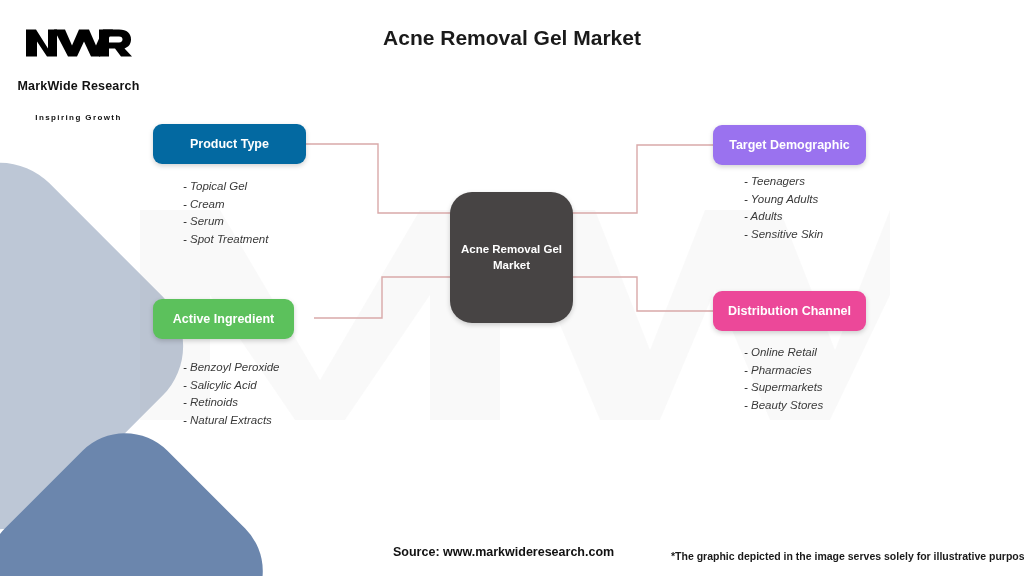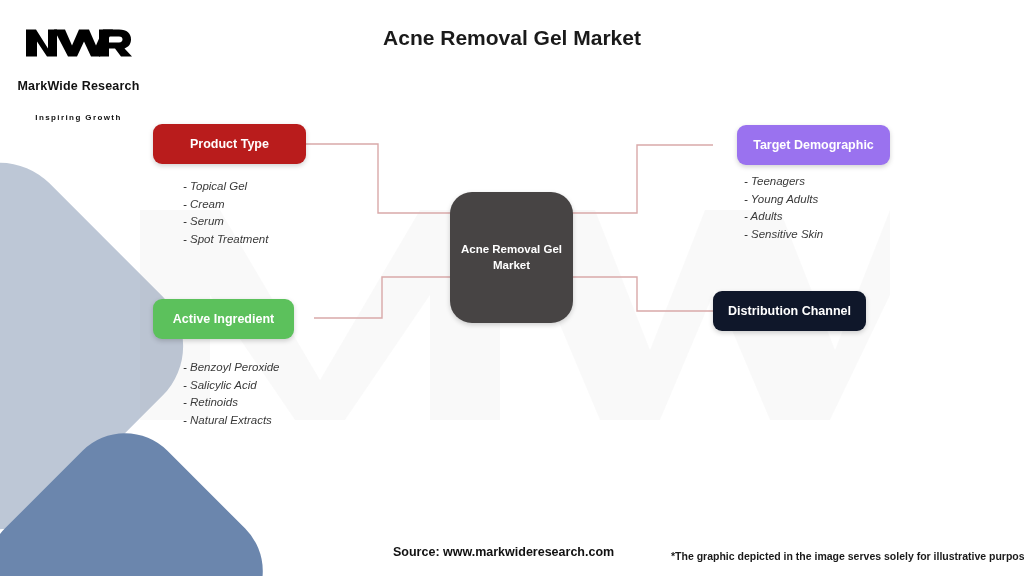--- a/index.html
+++ b/index.html
@@ -119,21 +119,21 @@
     top: 192px;
     width: 123px;
     height: 131px;
     background: #474444;
     border-radius: 22px;
     font-size: 11.5px;
     padding: 0 10px;
     box-sizing: border-box;
   }
   .node-product   { left: 153px; top: 124px; width: 153px; height: 40px; background: #e8605e; }
-  .node-target    { left: 737px; top: 125px; width: 153px; height: 40px; background: #9a72ef; }
+  .node-target    { left: 713px; top: 125px; width: 153px; height: 40px; background: #9a72ef; }
   .node-active    { left: 153px; top: 299px; width: 141px; height: 40px; background: #5cc15c; }
   .node-channel   { left: 713px; top: 291px; width: 153px; height: 40px; background: #f0d238; }
 
   
   .item-list {
     position: absolute;
     font-size: 11.5px;
     color: #3a3a3a;
     line-height: 17.6px;
     white-space: nowrap;
@@ -199,24 +199,24 @@
       <polyline points="571,213 637,213 637,145 713,145"></polyline>
 
       <polyline points="314,318 382,318 382,277 452,277"></polyline>
 
       <polyline points="571,277 637,277 637,311 713,311"></polyline>
     </g>
   </svg>
 
   <div class="node node-center" style="background: rgb(71, 68, 68);">Acne Removal Gel Market</div>
 
-  <div class="node node-product" style="background: #b91c1c;">Product Type</div>
+  <div class="node node-product" style="background: #0369a1;">Product Type</div>
   <div class="node node-target" style="background: rgb(154, 114, 239);">Target Demographic</div>
   <div class="node node-active" style="background: rgb(92, 193, 92);">Active Ingredient</div>
-  <div class="node node-channel" style="background: #0f172a;">Distribution Channel</div>
+  <div class="node node-channel" style="background: #ec4899;">Distribution Channel</div>
 
   <div class="item-list list-product">
     <div>- Topical Gel</div>
     <div>- Cream</div>
     <div>- Serum</div>
     <div>- Spot Treatment</div>
   </div>
 
   <div class="item-list list-target">
     <div>- Teenagers</div>
@@ -225,17 +225,23 @@
     <div>- Sensitive Skin</div>
   </div>
 
   <div class="item-list list-active">
     <div>- Benzoyl Peroxide</div>
     <div>- Salicylic Acid</div>
     <div>- Retinoids</div>
     <div>- Natural Extracts</div>
   </div>
 
+  <div class="item-list list-channel">
+    <div>- Online Retail</div>
+    <div>- Pharmacies</div>
+    <div>- Supermarkets</div>
+    <div>- Beauty Stores</div>
+  </div>
 
   <div class="source">Source: www.markwideresearch.com</div>
   <div class="disclaimer">*The graphic depicted in the image serves solely for illustrative purposes</div>
 
 </div>
 
 </body></html>

